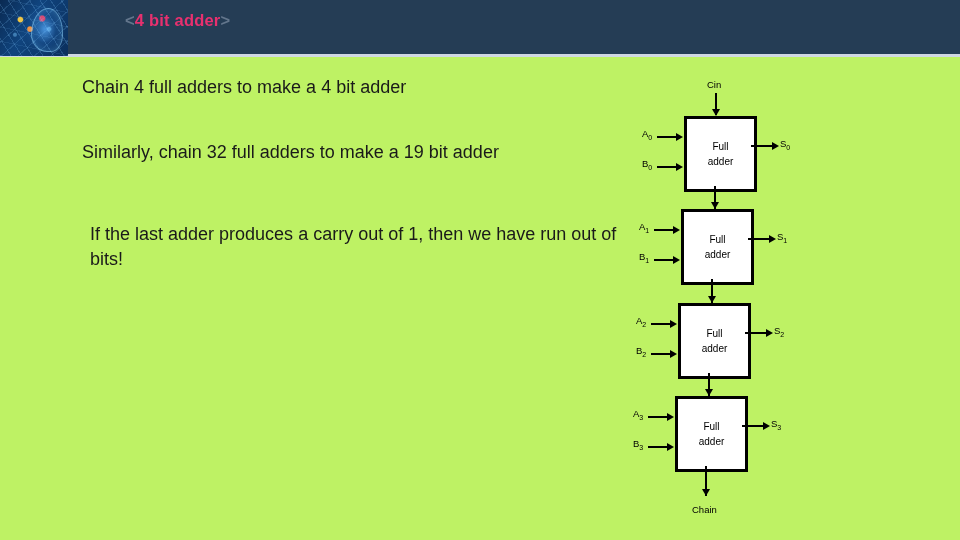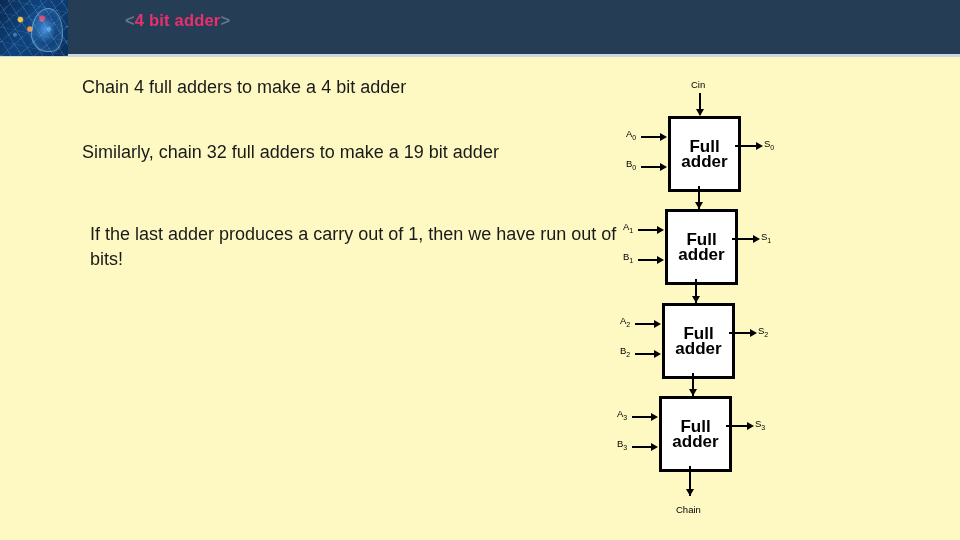--- a/index.html
+++ b/index.html
@@ -2,21 +2,21 @@
 <html><head>
 <meta charset="utf-8">
 <style>
   html,body{margin:0;padding:0;}
   body{
     width:960px;height:540px;
     background:#ffffff;
     font-family:"Liberation Sans","DejaVu Sans",sans-serif;
     overflow:hidden;position:relative;
   }
-  .slide{position:absolute;inset:0;background:#fef9c3;padding-left:39px;}
+  .slide{position:absolute;inset:0;background:#bef264;padding-left:39px;}
 
   
   .header{
     position:absolute;left:0;top:0;width:960px;height:54px;
     background:#253d55;
   }
   .header-rule{
     position:absolute;left:0;top:54px;width:960px;height:3px;
     background:#cfd8e2;
   }
@@ -55,25 +55,25 @@
   
   .body-text{position:absolute;left:82px;top:70px;width:520px;}
   .para{
     color:#1a1a1a;font-size:18px;line-height:25px;font-weight:400;
   }
   .p1{position:absolute;left:0;top:5px;width:520px;}
   .p2{position:absolute;left:0;top:70px;width:510px;}
   .p3{position:absolute;left:8px;top:152px;width:530px;}
 
   
-  .diagram{position:absolute;left:584px;top:60px;width:360px;height:480px;}
+  .diagram{position:absolute;left:600px;top:60px;width:360px;height:480px;}
   .blk{
     position:absolute;background:#ffffff;border:3.4px solid #000;
     display:flex;flex-direction:column;align-items:center;justify-content:center;
-    font-size:17px;font-weight:bold;color:#000;line-height:15px;
+    font-size:10px;font-weight:normal;color:#000;line-height:15px;
   }
   .lbl{
     position:absolute;font-size:9.5px;color:#000;white-space:nowrap;
     font-family:"Liberation Sans","DejaVu Sans",sans-serif;
   }
   .lbl sub{font-size:7px;}
   .wire{position:absolute;background:#000;}
   .wh{height:2.4px;}
   .wv{width:2.4px;}
   .arrow-r{

